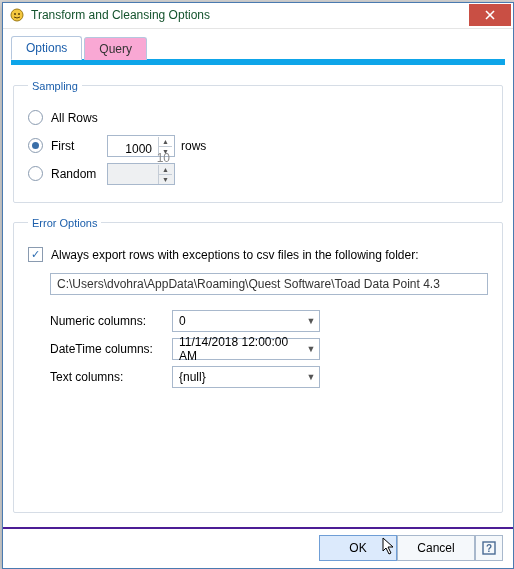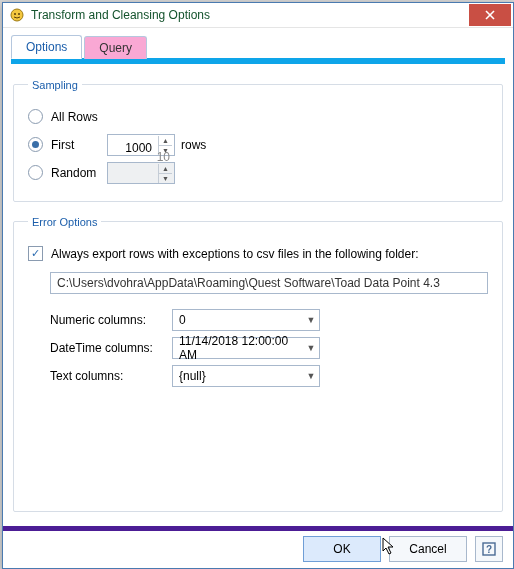--- a/index.html
+++ b/index.html
@@ -191,26 +191,25 @@
     width: 16px;
     text-align: center;
     color: #555;
     font-size: 9px;
   }
   .label-col {
     width: 122px;
   }
   .footer {
     height: 44px;
-    border-top: 5px solid #4c1d95;
+    border-top: 2px solid #4c1d95;
     display: flex;
     align-items: center;
     justify-content: flex-end;
     padding: 0 10px;
-    gap: 8px;
   }
   .btn-std {
     width: 76px;
     height: 24px;
     border: 1px solid #a8b8cc;
     background: #f5f8fb;
     display: flex;
     align-items: center;
     justify-content: center;
     cursor: pointer;

